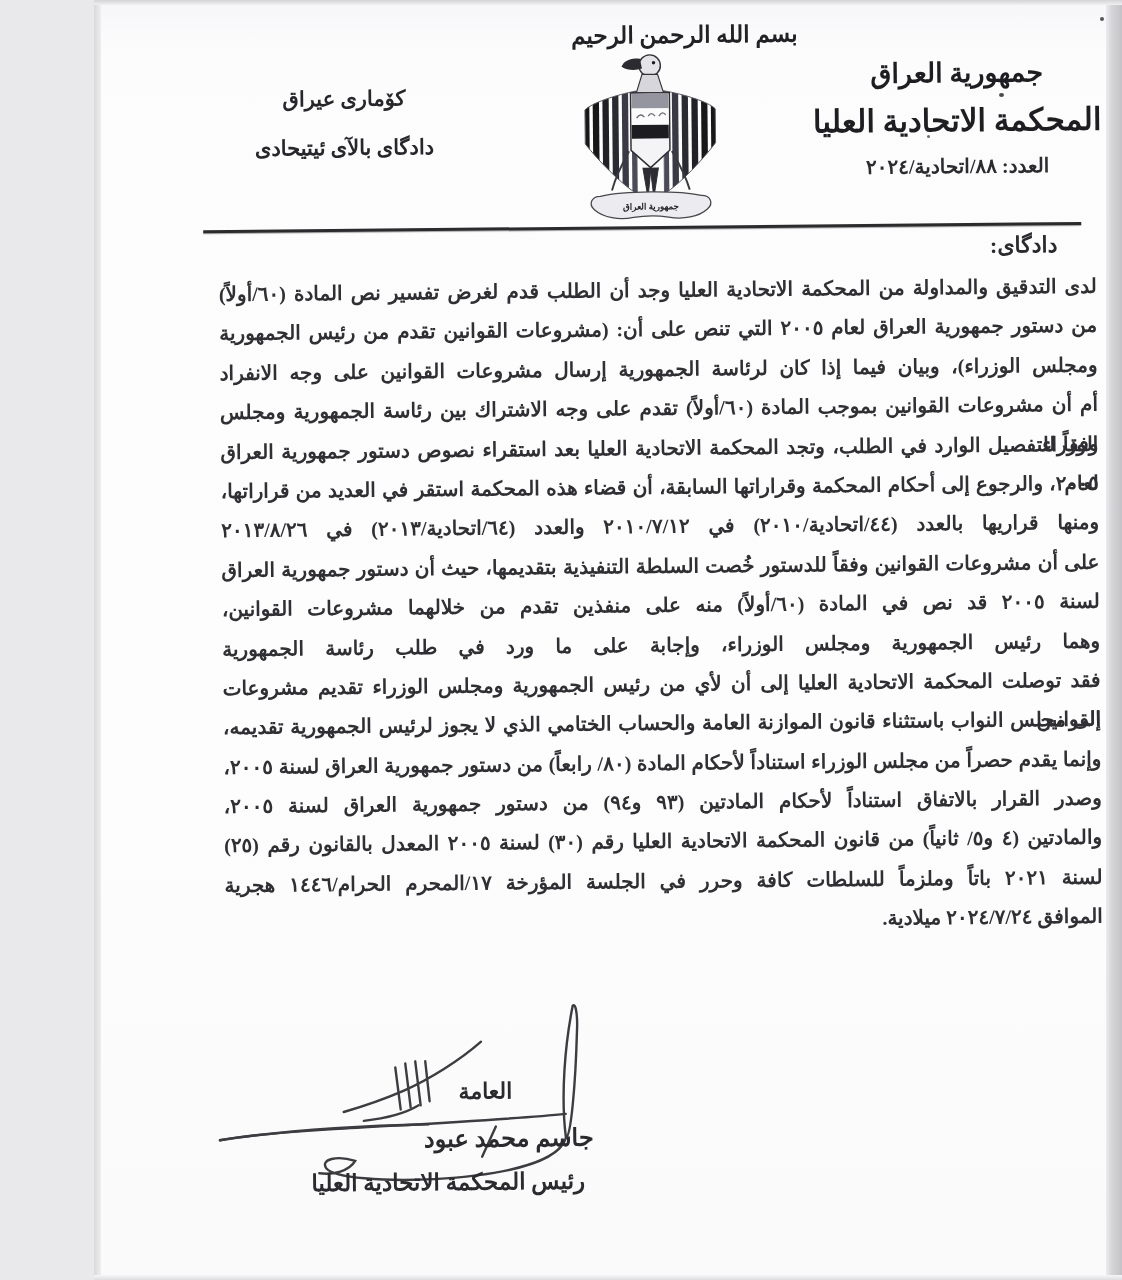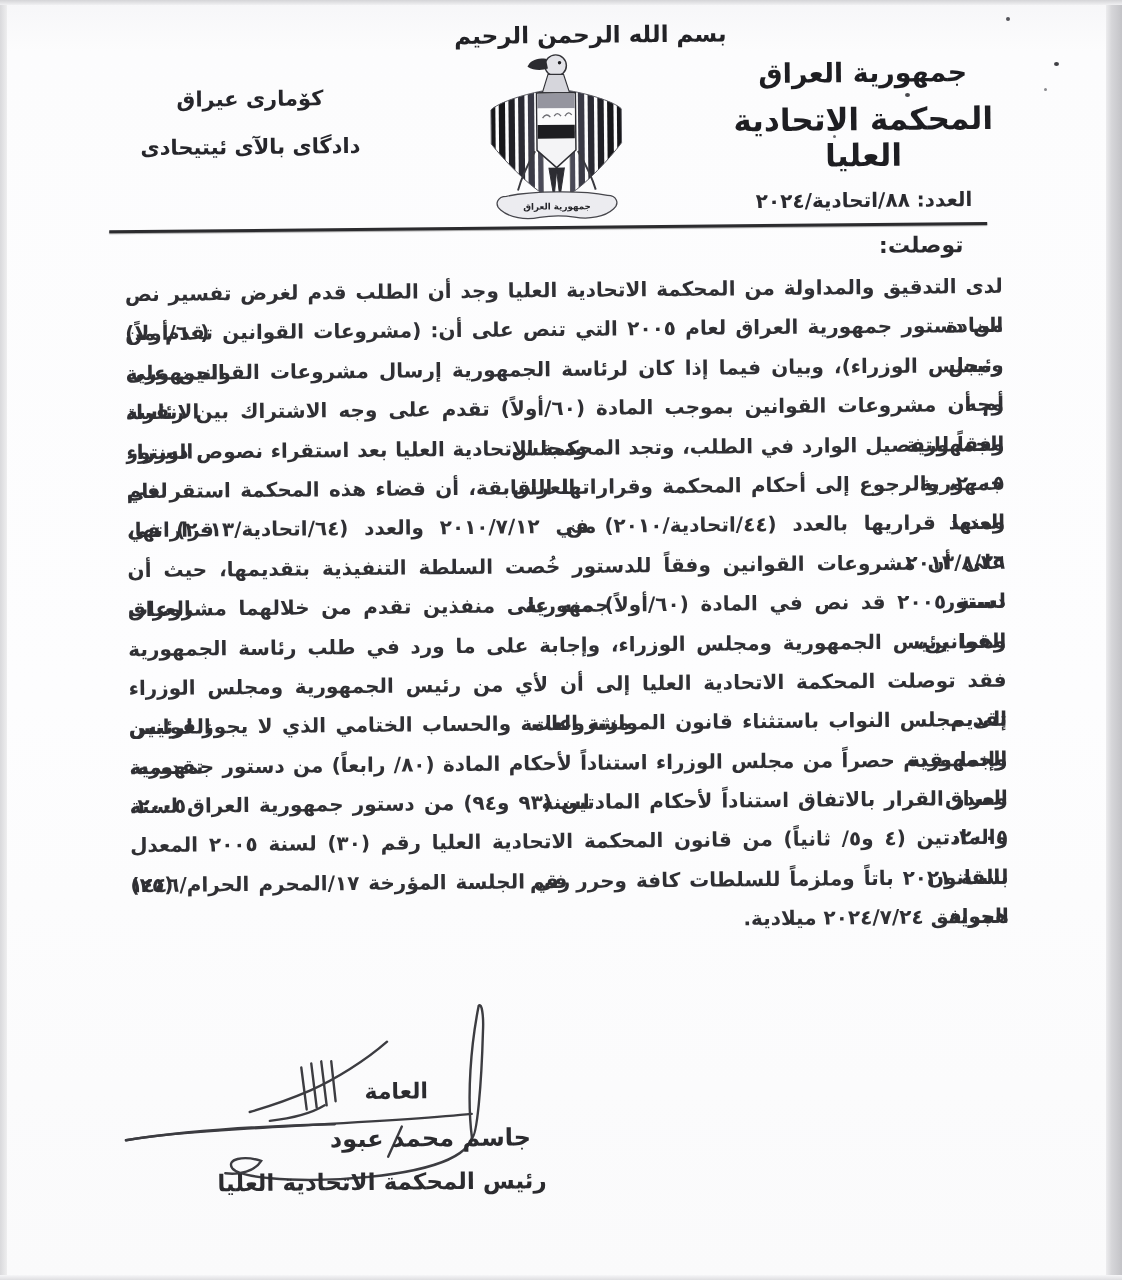--- a/index.html
+++ b/index.html
@@ -2,23 +2,24 @@
 <html lang="ar" dir="rtl"><head>
 <meta charset="utf-8">
 <style>
   html,body{margin:0;padding:0;}
   body{
     width:1122px;height:1280px;overflow:hidden;
     background:#e9e9eb;
     font-family:"DejaVu Sans",sans-serif;
   }
   .page{
-    position:relative;width:1122px;height:1280px;
+    position:relative;width:1028px;height:1280px;
     background:linear-gradient(180deg,#f6f6f8 0%,#fcfcfd 4%,#fdfdfe 55%,#fafafb 100%);
     overflow:hidden;
+    font-family:Liberation Serif, serif;
   }
   
   .edge-right{position:absolute;top:0;right:0;width:16px;height:1280px;
     background:linear-gradient(90deg,#ececee 0%,#d6d6d9 35%,#c3c3c7 100%);}
   .edge-left{position:absolute;top:0;left:0;width:7px;height:1280px;
     background:linear-gradient(90deg,#d9d9dc 0%,#eeeeef 100%);}
   .edge-top{position:absolute;top:0;left:0;width:1122px;height:5px;
     background:linear-gradient(180deg,#d4d4d7 0%,#f0f0f2 100%);}
   .edge-bottom{position:absolute;bottom:0;left:0;width:1122px;height:5px;
     background:linear-gradient(0deg,#dedee1 0%,#f6f6f8 100%);}
@@ -123,21 +124,21 @@
         <path d="M72,121 L77,152 L80,124 L83,152 L88,121" fill="#2c2c32" stroke="#2c2c32" stroke-width="1"></path>
         <path d="M58,104 C50,118 44,130 40,144" fill="none" stroke="#3a3a40" stroke-width="2"></path>
         <path d="M102,104 C110,118 116,130 120,144" fill="none" stroke="#3a3a40" stroke-width="2"></path>
         <path d="M28,150 C19,150 15,158 22,164 C31,172 47,175 62,172 C74,170 86,170 98,172 C113,175 129,172 138,164 C145,158 141,150 132,150 C118,147 102,146 80,146 C58,146 42,147 28,150 Z" fill="#ececf0" stroke="#46464c" stroke-width="1.3"></path>
         <text x="80" y="164" font-size="9" font-weight="bold" text-anchor="middle" fill="#26262a">جمهورية العراق</text>
       </svg>
     </div>
 
     <div class="rule"></div>
 
-    <div class="decision-label">توصلت:</div>
+    <div class="decision-label">دادگای:</div>
 
     <div class="body">
         <div class="body-line">لدى التدقيق والمداولة من المحكمة الاتحادية العليا وجد أن الطلب قدم لغرض تفسير نص المادة (٦٠/أولاً)</div>
         <div class="body-line">من دستور جمهورية العراق لعام ٢٠٠٥ التي تنص على أن: (مشروعات القوانين تقدم من رئيس الجمهورية</div>
         <div class="body-line">ومجلس الوزراء)، وبيان فيما إذا كان لرئاسة الجمهورية إرسال مشروعات القوانين على وجه الانفراد</div>
         <div class="body-line">أم أن مشروعات القوانين بموجب المادة (٦٠/أولاً) تقدم على وجه الاشتراك بين رئاسة الجمهورية ومجلس الوزراء</div>
         <div class="body-line">وفقاً للتفصيل الوارد في الطلب، وتجد المحكمة الاتحادية العليا بعد استقراء نصوص دستور جمهورية العراق لعام</div>
         <div class="body-line">٢٠٠٥، والرجوع إلى أحكام المحكمة وقراراتها السابقة، أن قضاء هذه المحكمة استقر في العديد من قراراتها،</div>
         <div class="body-line">ومنها قراريها بالعدد (٤٤/اتحادية/٢٠١٠) في ٢٠١٠/٧/١٢ والعدد (٦٤/اتحادية/٢٠١٣) في ٢٠١٣/٨/٢٦</div>
         <div class="body-line">على أن مشروعات القوانين وفقاً للدستور خُصت السلطة التنفيذية بتقديمها، حيث أن دستور جمهورية العراق</div>

